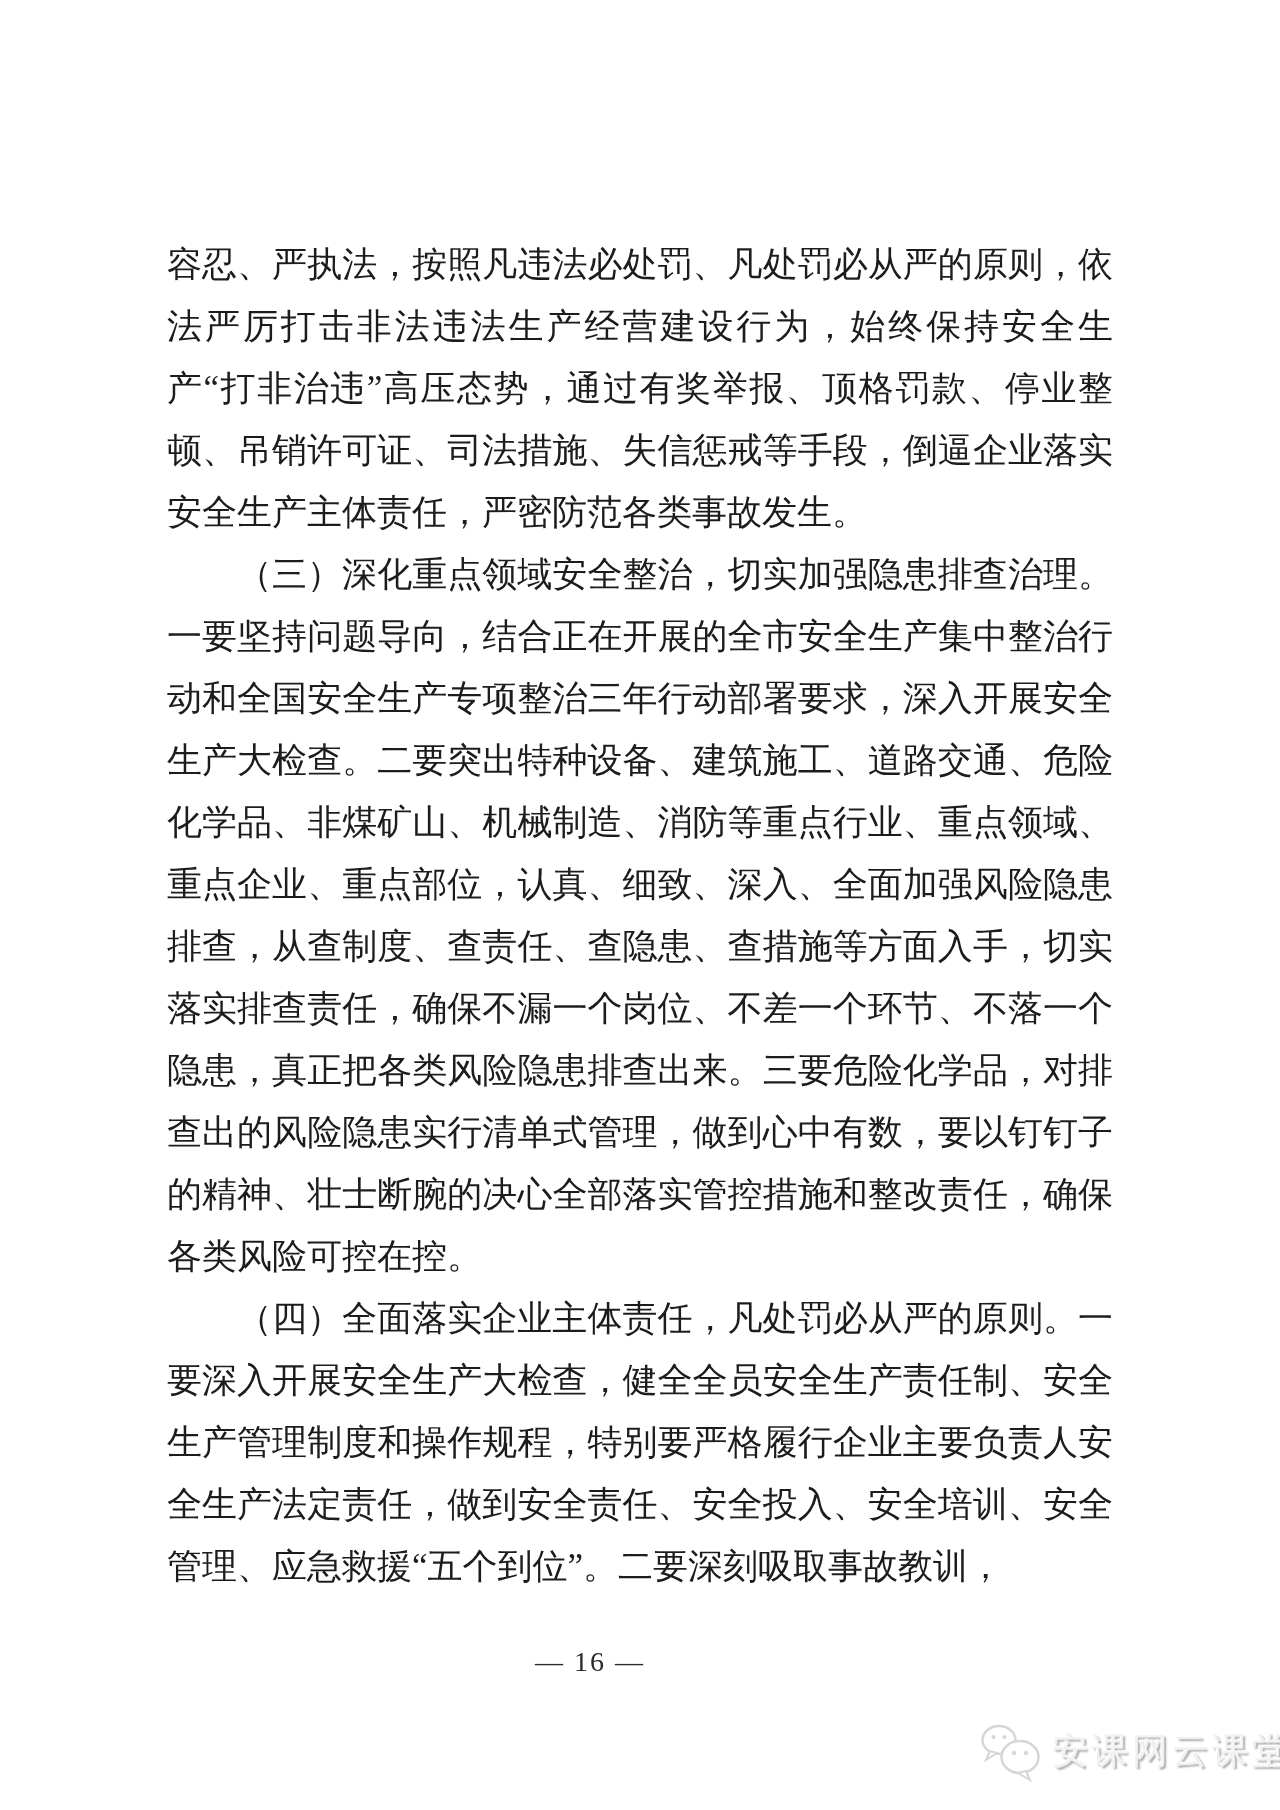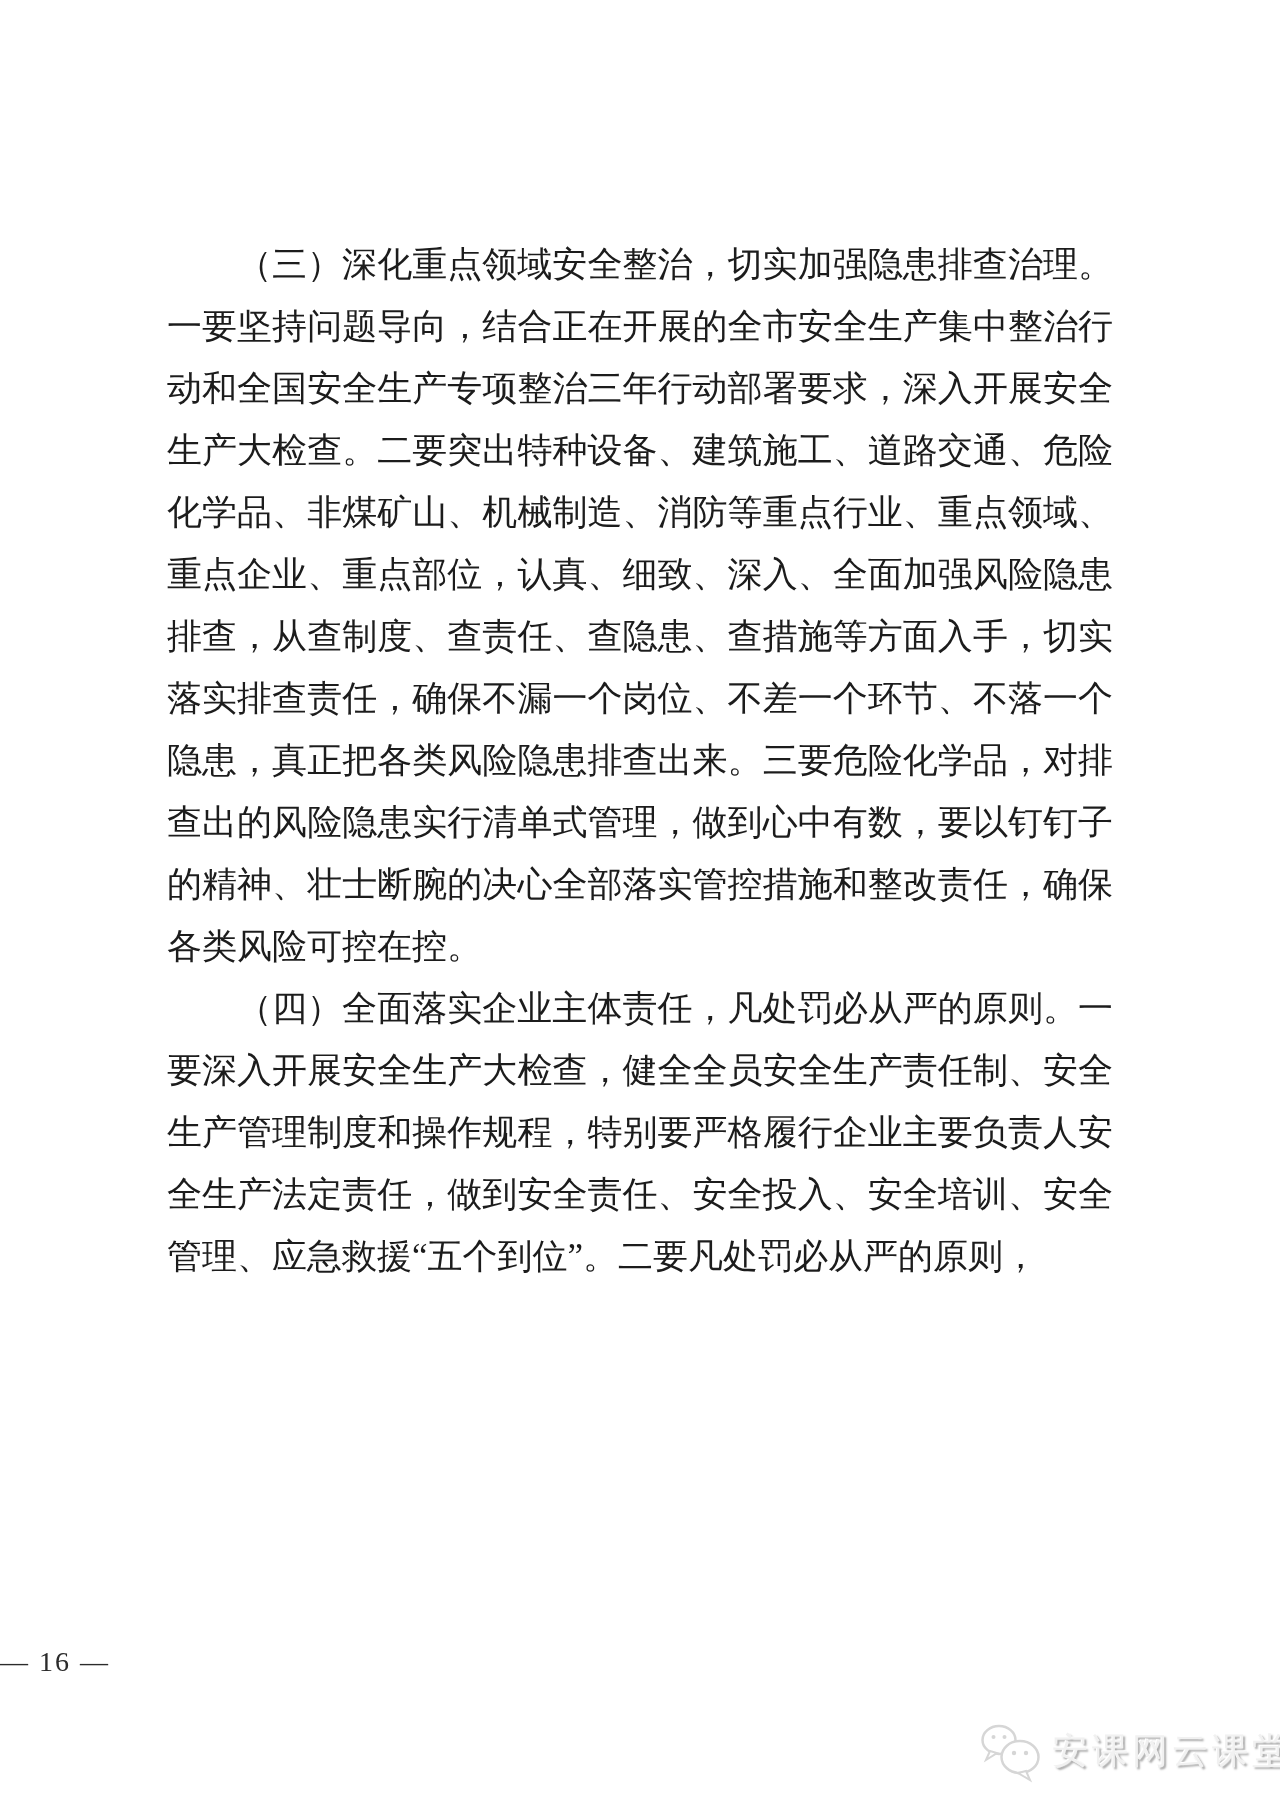--- a/index.html
+++ b/index.html
@@ -23,21 +23,21 @@
     margin:0;
     text-align:justify;
     text-justify:inter-character;
   }
   .doc p.indent{ text-indent:2em; }
   .doc b{ font-weight:normal; }
   .page-footer{
     position:absolute;
     left:0;top:1645px;
     width:1180px;
-    text-align:left;
+    text-align:center;
     font-size:28px;
     line-height:34px;
     color:#2b2b2b;
     letter-spacing:2px;
   }
   .watermark{
     position:absolute;
     left:978px;top:1716px;
     display:flex;
     align-items:center;
@@ -51,22 +51,23 @@
     text-shadow:-1px -1px 0 #ffffff, 2px 2px 2px #a9a9a9;
     font-family:"Liberation Sans","DejaVu Sans",sans-serif;
     white-space:nowrap;
   }
   .watermark svg{ display:block; }
 </style>
 </head>
 <body>
 
 <div class="doc">
+    <p><span>容忍、严执法，按照凡违法必处罚、凡处罚必从严的原则，依法严厉打击非法违法生产经营建设行为，始终保持安全生产“打非治违”高压态势，通过有奖举报、顶格罚款、停业整顿、吊销许可证、司法措施、失信惩戒等手段，倒逼企业落实安全生产主体责任，严密防范各类事故发生。</span></p>
     <p class="indent"><b>（三）深化重点领域安全整治，切实加强隐患排查治理。</b><b>一要</b><span>坚持问题导向，结合正在开展的全市安全生产集中整治行动和全国安全生产专项整治三年行动部署要求，深入开展安全生产大检查。</span><b>二要</b><span>突出特种设备、建筑施工、道路交通、危险化学品、非煤矿山、机械制造、消防等重点行业、重点领域、重点企业、重点部位，认真、细致、深入、全面加强风险隐患排查，从查制度、查责任、查隐患、查措施等方面入手，切实落实排查责任，确保不漏一个岗位、不差一个环节、不落一个隐患，真正把各类风险隐患排查出来。</span><b>三要</b><span>危险化学品，对排查出的风险隐患实行清单式管理，做到心中有数，要以钉钉子的精神、壮士断腕的决心全部落实管控措施和整改责任，确保各类风险可控在控。</span></p>
-    <p class="indent"><b>（四）全面落实企业主体责任，凡处罚必从严的原则。</b><b>一要</b><span>深入开展安全生产大检查，健全全员安全生产责任制、安全生产管理制度和操作规程，特别要严格履行企业主要负责人安全生产法定责任，做到安全责任、安全投入、安全培训、安全管理、应急救援“五个到位”。</span><b>二要</b><span>凡处罚必从严的原则，</span></p>
+    <p class="indent"><b>（四）全面落实企业主体责任，凡处罚必从严的原则。</b><b>一要</b><span>深入开展安全生产大检查，健全全员安全生产责任制、安全生产管理制度和操作规程，特别要严格履行企业主要负责人安全生产法定责任，做到安全责任、安全投入、安全培训、安全管理、应急救援“五个到位”。</span><b>二要</b><span>深刻吸取事故教训，</span></p>
   </div>
 
 <div class="page-footer">— 16 —</div>
 
 <div class="watermark">
   <span>
     <svg width="64" height="64" viewBox="0 0 64 64" fill="none">
 
       <ellipse cx="21" cy="21" rx="16.5" ry="14" fill="#ffffff" stroke="#d6d6d6" stroke-width="2.5"></ellipse>
       <path d="M12 32 L8 41 L19 34 Z" fill="#ffffff" stroke="#d6d6d6" stroke-width="2"></path>

